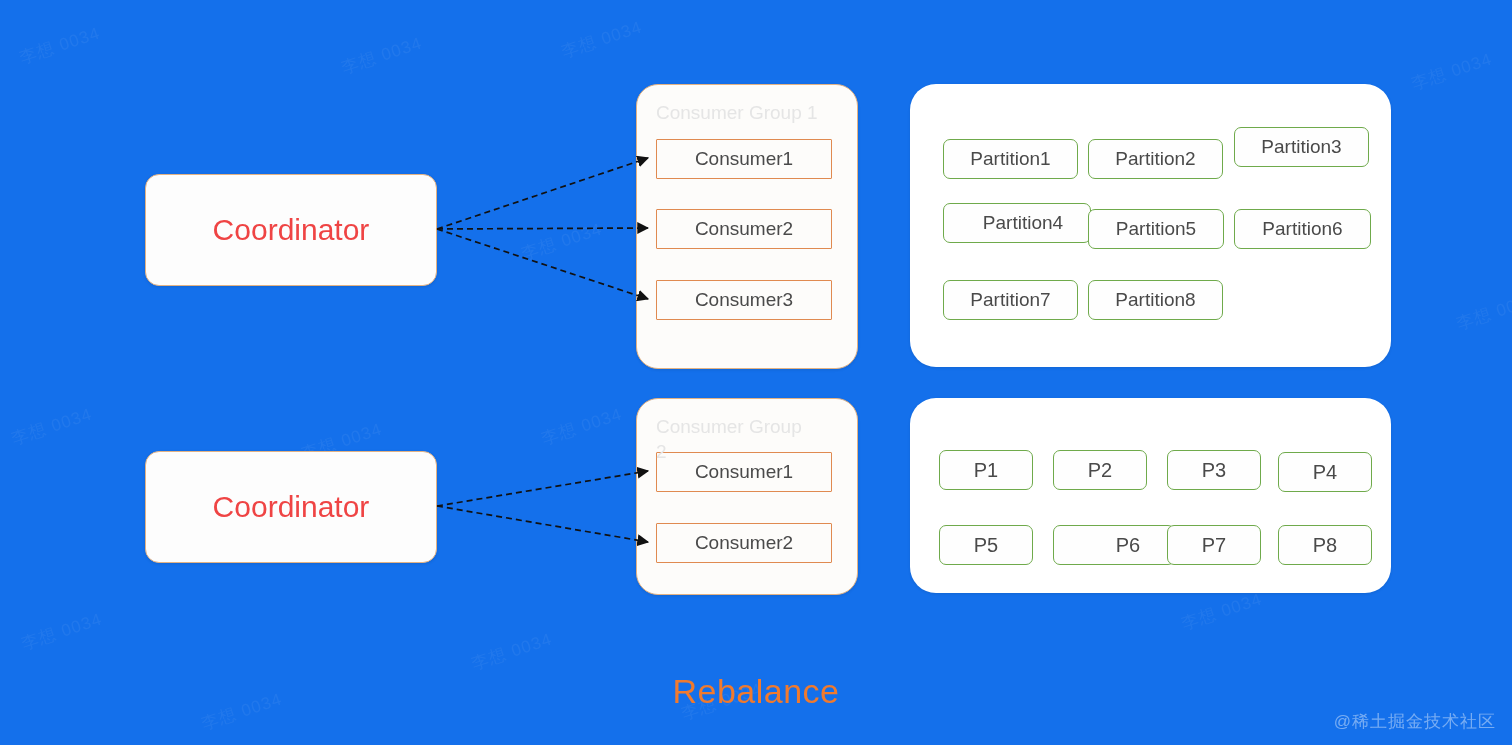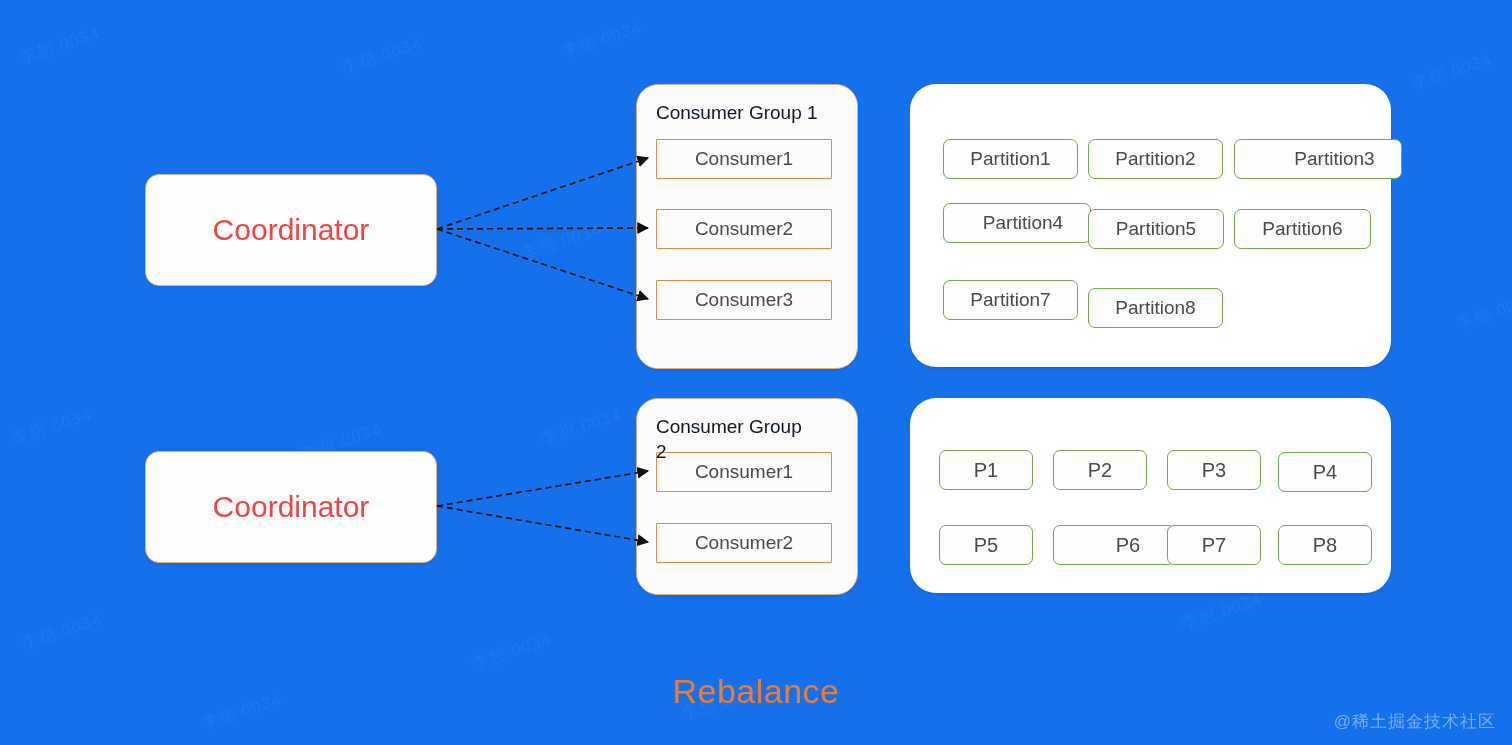--- a/index.html
+++ b/index.html
@@ -57,21 +57,21 @@
     border-radius: 22px;
     box-shadow: 0 1px 3px rgba(0,0,0,0.10);
     z-index: 4;
   }
   .group-title {
     position: absolute;
     left: 22px;
     top: 14px;
     width: 185px;
     font-size: 19px;
-    color: #0f172a;
+    color: #e5e5e5;
     line-height: 25px;
     z-index: 7;
   }
   .consumer-box {
     position: absolute;
     background: transparent;
     border: 1.6px solid #e08a50;
     border-radius: 1px;
     display: flex;
     align-items: center;
@@ -174,36 +174,36 @@
     <span>Consumer3</span>
   </div>
 
   <div class="part-panel" style="left:910px; top:84px; width:481px; height:283px;"></div>
   <div class="part-box" style="left:943px; top:139px; width:133px; height:38px;">
     <span>Partition1</span>
   </div>
   <div class="part-box" style="left:1088px; top:139px; width:133px; height:38px;">
     <span>Partition2</span>
   </div>
-  <div class="part-box" style="left:1234px; top:139px; width:133px; height:38px;padding-left:33px;">
+  <div class="part-box" style="left:1234px; top:127px; width:133px; height:38px;">
     <span>Partition3</span>
   </div>
   <div class="part-box" style="left:943px; top:203px; width:134px; height:38px;padding-left:12px;">
     <span>Partition4</span>
   </div>
   <div class="part-box" style="left:1088px; top:209px; width:134px; height:38px;">
     <span>Partition5</span>
   </div>
   <div class="part-box" style="left:1234px; top:209px; width:135px; height:38px;">
     <span>Partition6</span>
   </div>
   <div class="part-box" style="left:943px; top:280px; width:133px; height:38px;">
     <span>Partition7</span>
   </div>
-  <div class="part-box" style="left:1088px; top:280px; width:133px; height:38px;margin-top:8px;">
+  <div class="part-box" style="left:1088px; top:280px; width:133px; height:38px;">
     <span>Partition8</span>
   </div>
 
   <div class="coordinator" style="left:145px; top:451px; width:290px; height:110px;">
     <span>Coordinator</span>
   </div>
 
   <div class="group-panel" style="left:636px; top:398px; width:220px; height:195px;"></div>
   <div class="group-title" style="left:656px; top:414px; width:160px;">Consumer Group 2</div>
   <div class="consumer-box" style="left:656px; top:452px; width:174px; height:38px;">

